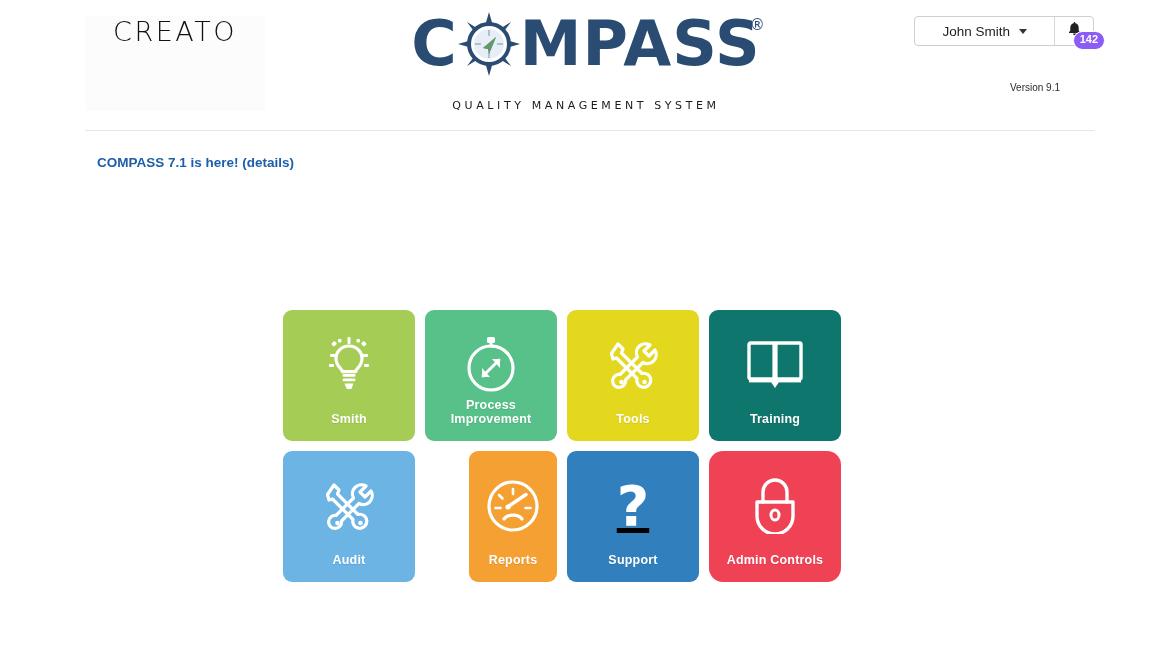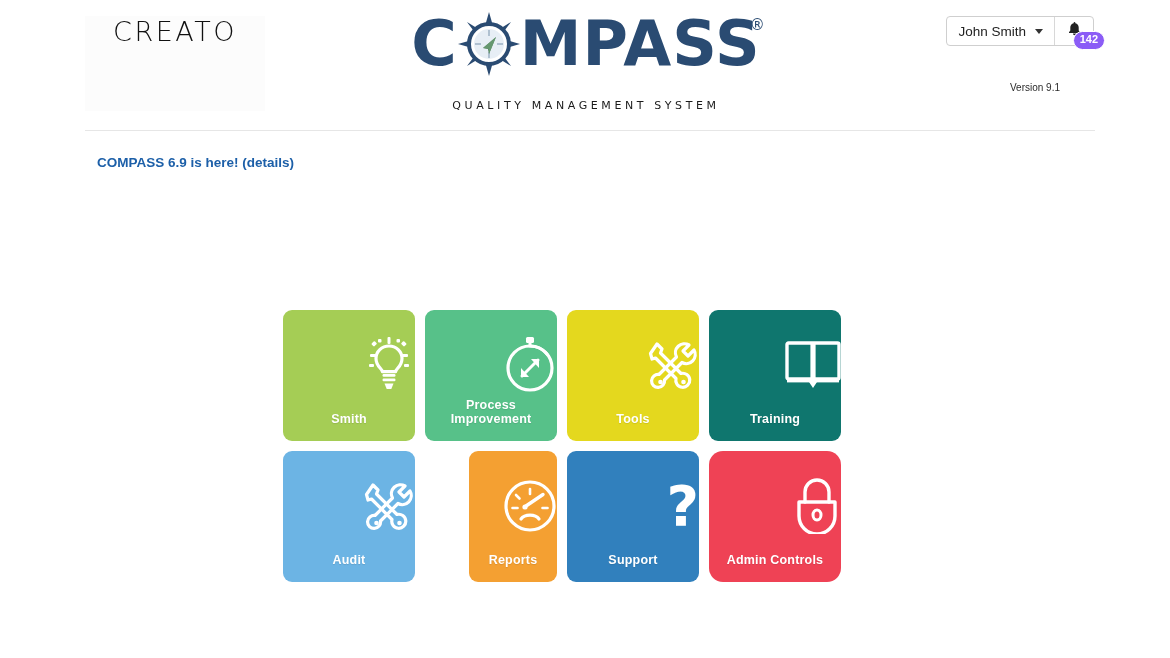--- a/index.html
+++ b/index.html
@@ -63,21 +63,21 @@
 
   .user-area { position: absolute; right: 76px; top: 16px; }
   .user-bar {
     display: flex; align-items: stretch;
     border: 1px solid #cfcfcf; border-radius: 4px;
     background: #fff; height: 30px;
     position: relative;
   }
   .user-name-btn {
     display: flex; align-items: center; gap: 9px;
-    padding: 0 11px;
+    padding: 0 27px;
     font-size: 13.5px; color: #222;
     border-right: 1px solid #d8d8d8;
     cursor: pointer;
   }
   .caret { width: 0; height: 0; border-left: 4.5px solid transparent;
            border-right: 4.5px solid transparent; border-top: 5.5px solid #333; }
   .bell-btn {
     display: flex; align-items: center; justify-content: center;
     width: 38px; cursor: pointer; position: relative;
   }
@@ -110,23 +110,24 @@
     position: absolute; left: 283px; top: 310px;
     display: grid;
     grid-template-columns: repeat(4, 132px);
     grid-auto-rows: 131px;
     gap: 10px 10px;
   }
   .tile {
     border-radius: 9px;
     position: relative;
     display: flex; flex-direction: column;
-    align-items: flex-end; justify-content: flex-start;
+    align-items: center; justify-content: flex-start;
     cursor: pointer;
     overflow: hidden;
+    text-decoration: underline;
   }
   .tile-icon {
     margin-top: 26px;
     height: 58px;
     display: flex; align-items: center; justify-content: center;
   }
   .tile-label {
     position: absolute; bottom: 15px; left: 0; right: 0;
     text-align: center;
     color: #fff;
@@ -199,21 +200,21 @@
           </span>
           <span class="badge">142</span>
         </div>
       </div>
     </div>
 
     <div class="version">Version 9.1</div>
     <div class="divider"></div>
   </div>
 
-  <a class="announcement" style="color: rgb(28, 95, 168);">COMPASS 6.9 is here! (details)</a>
+  <a class="announcement" style="color: rgb(28, 95, 168);">COMPASS 7.1 is here! (details)</a>
 
   <div class="tile-grid">
 
     <div class="tile" style="background: rgb(165, 205, 85);">
       <div class="tile-icon">
         <svg width="52" height="56" viewBox="0 0 52 56" aria-hidden="true">
           <g fill="#fff">
             <rect x="24.5" y="0" width="3" height="7" rx="1"></rect>
             <rect x="7" y="17" width="6" height="3" rx="1"></rect>
             <rect x="39" y="17" width="6" height="3" rx="1"></rect>

